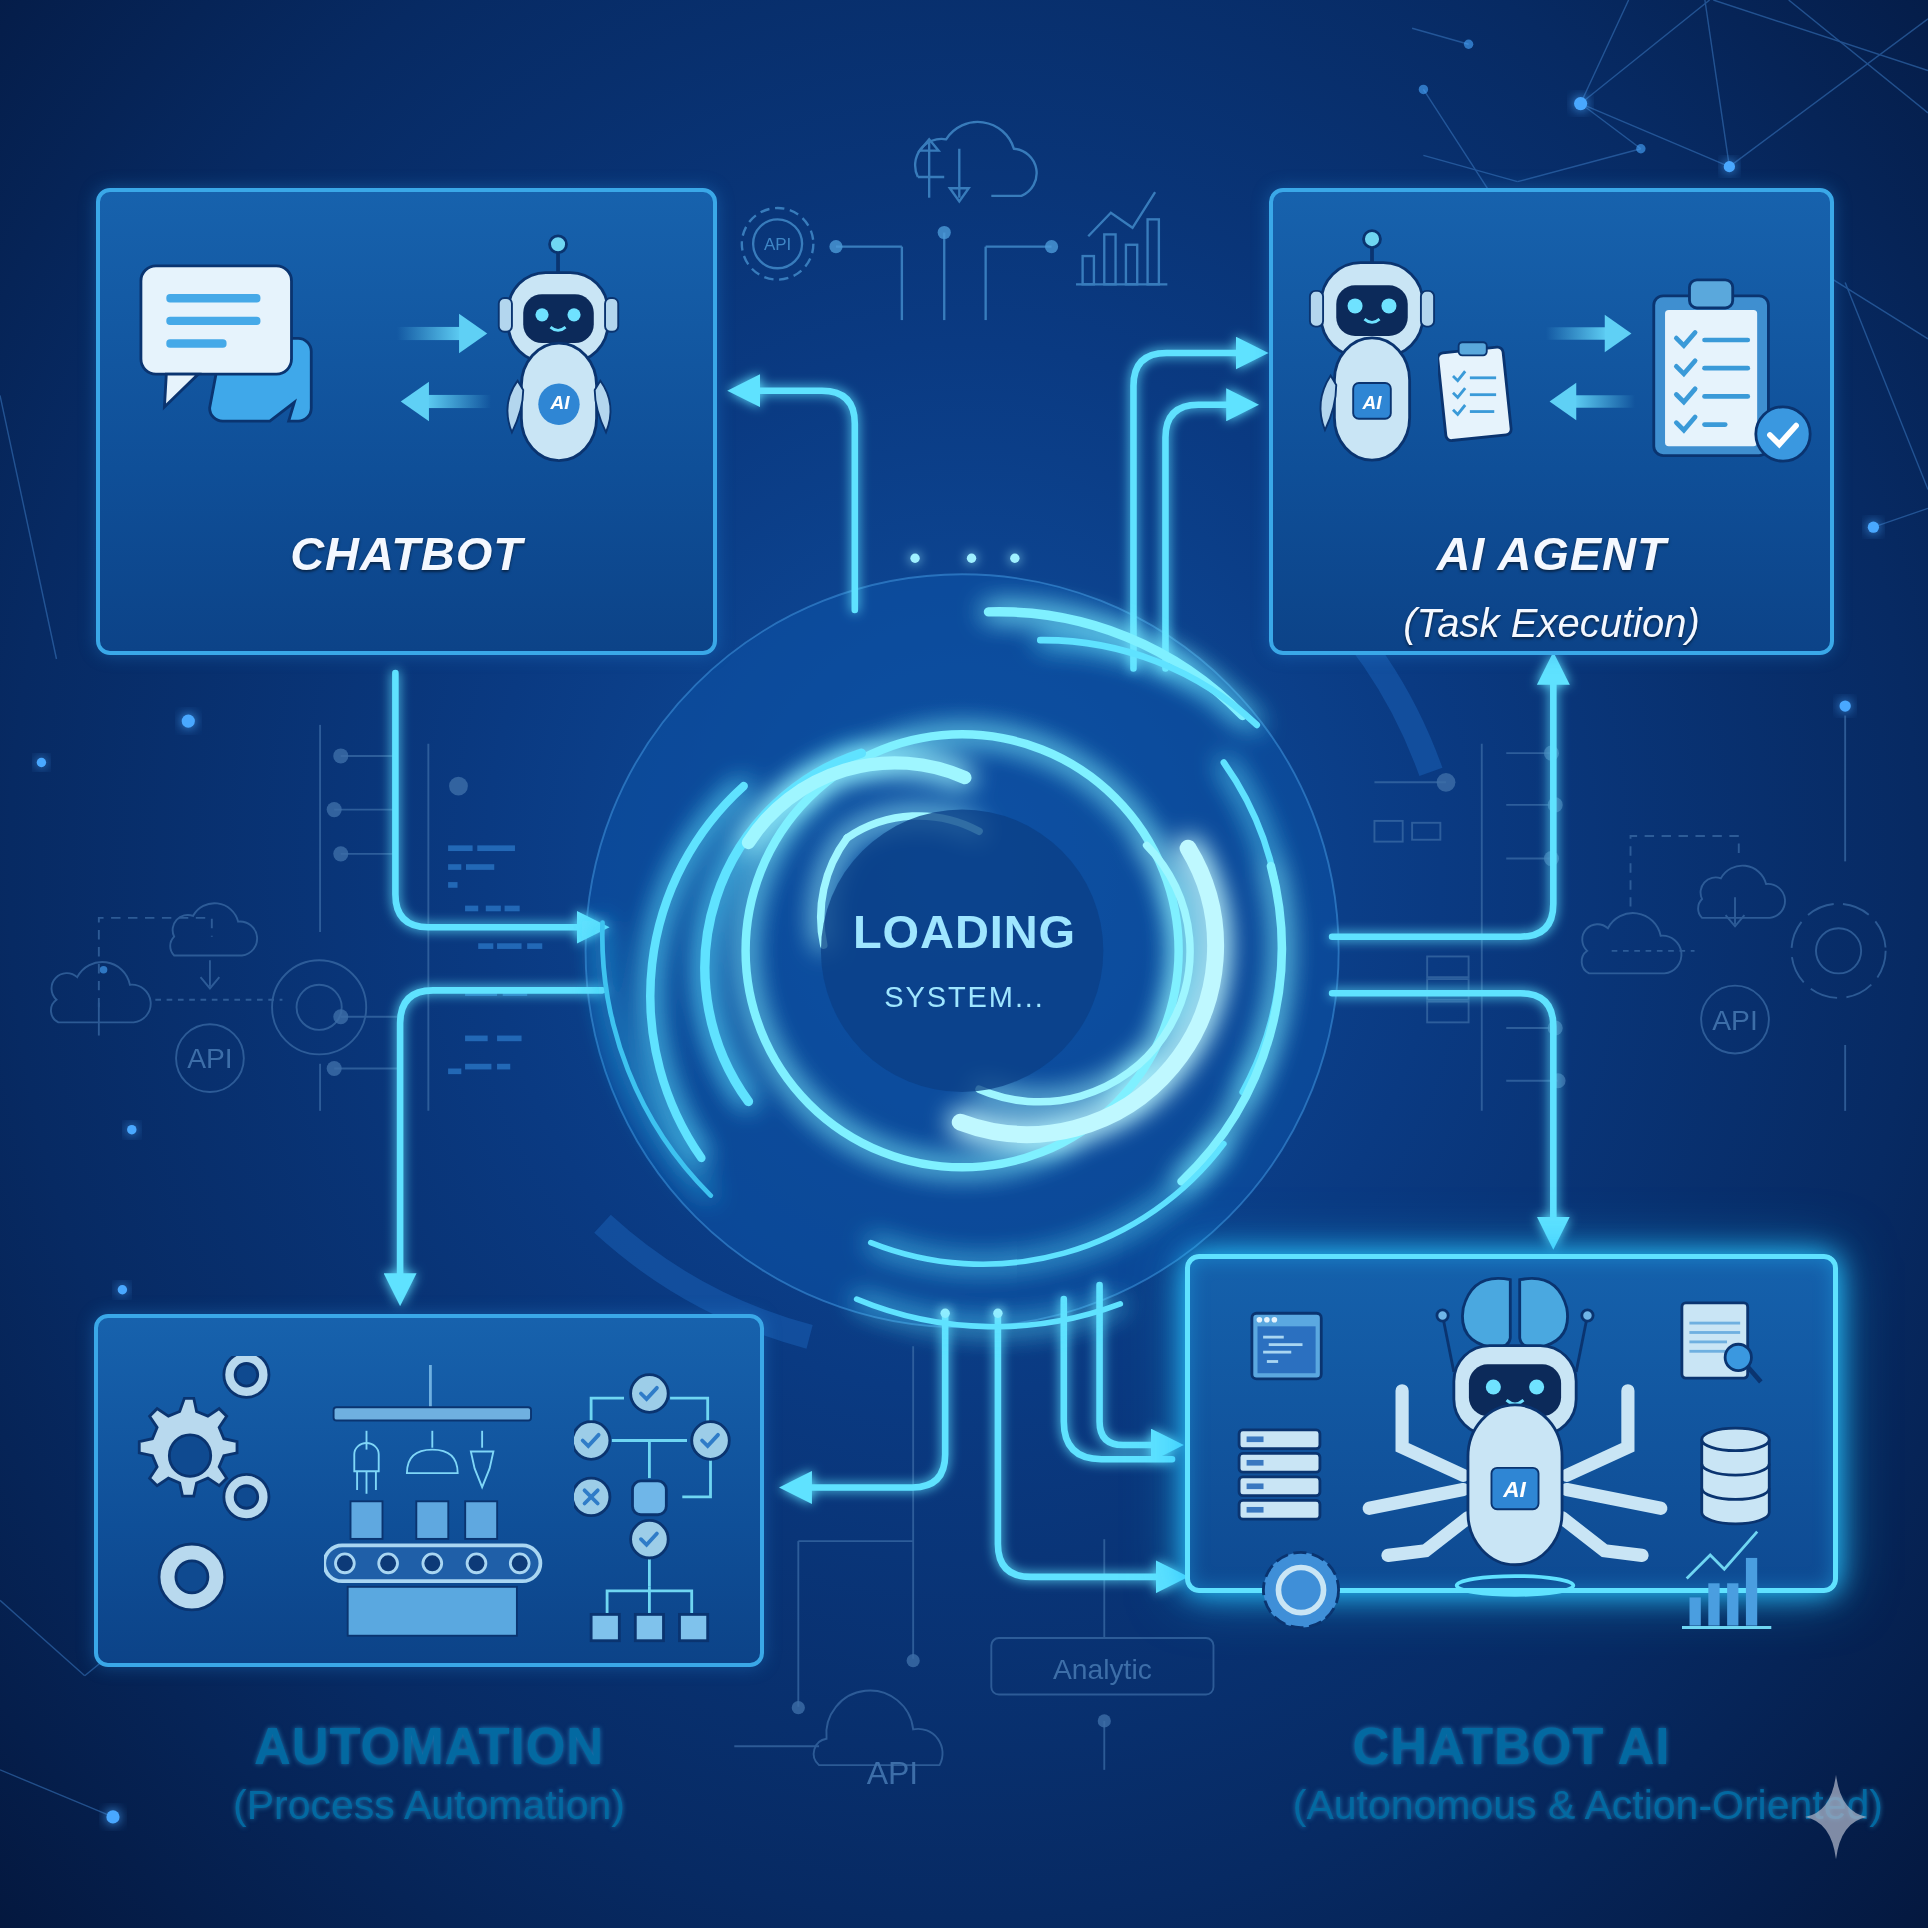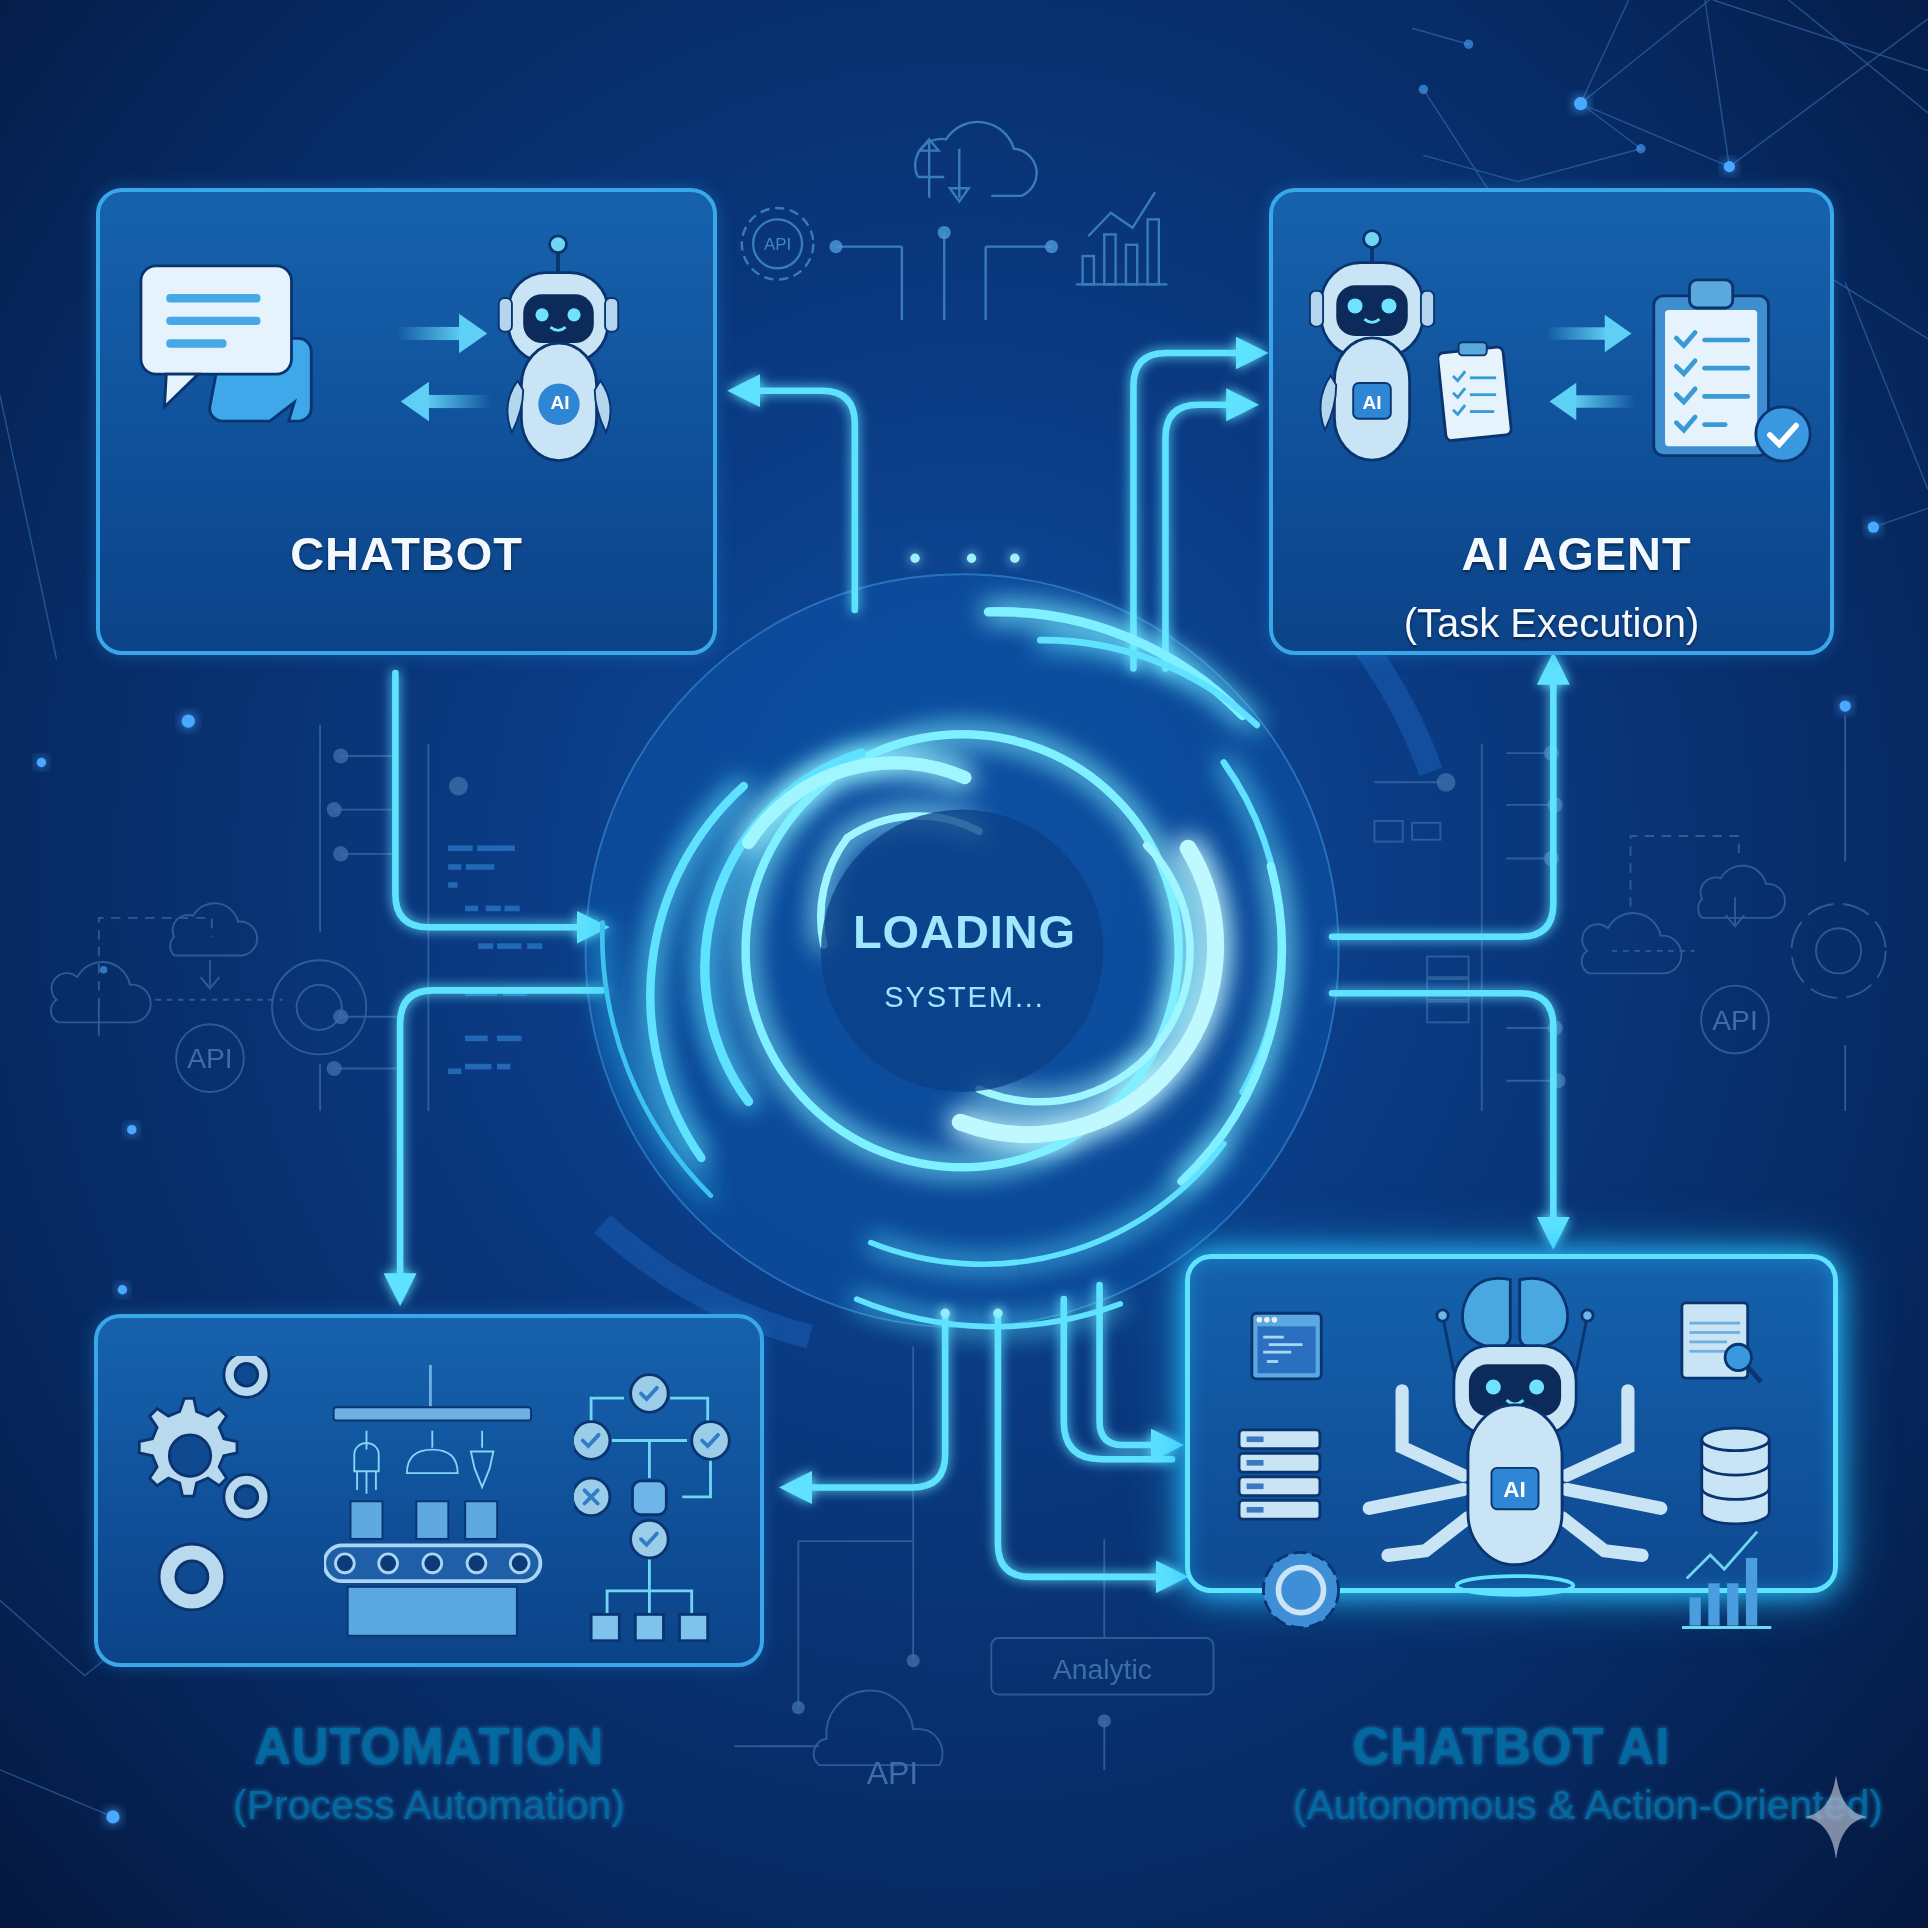--- a/index.html
+++ b/index.html
@@ -1,19 +1,19 @@
 <!DOCTYPE html>
 <html style="font-size:15px"><head>
 <meta charset="utf-8">
 <style>
   html,body{margin:0;padding:0;}
   body{width:1928px;height:1928px;overflow:hidden;font-family:"Liberation Sans",sans-serif;
     background:radial-gradient(ellipse at 50% 45%,#0f4fa0 0%,#0a3a82 35%,#072a63 70%,#04183f 100%);position:relative;}
   .layer{position:absolute;left:0;top:0;width:1928px;height:1928px;}
-  .card{position:absolute;border-radius:26px;box-sizing:border-box;}
+  .card{position:absolute;border-radius:14px;box-sizing:border-box;font-style:italic;}
   .card.plain{border:4.7px solid #3aa8e8;background:linear-gradient(180deg,#1762ad 0%,#0f4f98 60%,#0c4388 100%);box-shadow:0 0 17px rgba(40,150,230,.35);}
   .card.glow{border:5.6px solid #5fe2ff;background:linear-gradient(180deg,#1561ac 0%,#0e4a92 100%);box-shadow:0 0 28px #29c6ff,0 0 56px rgba(41,198,255,.5),inset 0 0 19px rgba(41,198,255,.35);}
   .title{position:absolute;text-align:center;font-weight:bold;letter-spacing:0.9px;}
   .sub{position:absolute;text-align:center;}
   .t-white{color:#f4f8ff;text-shadow:0 1.9px 2.8px rgba(0,0,0,.5);}
   .t-cyan{color:#0369a1;text-shadow:0 0 5.6px rgba(60,200,255,.5);}
   .loading{position:absolute;left:776px;top:904px;width:377px;text-align:center;color:#9fe6ff;}
   .loading .l1{font-size:47px;font-weight:bold;letter-spacing:0.9px;}
   .loading .l2{font-size:29px;letter-spacing:1.9px;margin-top:22px;}
   .sparkle{position:absolute;}
@@ -365,21 +365,21 @@
       <path d="M28,130 l8,8 l12,-14"></path>
         <line x1="58" y1="132" x2="104" y2="132"></line>
       <path d="M28,160 l8,8 l12,-14"></path>
         <line x1="58" y1="162" x2="80" y2="162"></line>
     </g>
   </svg>
   <svg style="position:absolute;left:480px;top:212px;" width="60" height="60" viewBox="0 0 64 64">
     <circle cx="32" cy="32" r="29" fill="#3a98e0" stroke="#0a3470" stroke-width="3"></circle>
     <path d="M18,33 l10,10 l18,-20" stroke="#fff" stroke-width="6" fill="none" stroke-linecap="round"></path>
   </svg>
-  <div class="title t-white" style="left:0;width:100%;top:334px;font-size:47px;margin-left:25px;">AI AGENT</div>
+  <div class="title t-white" style="left:0;width:100%;top:334px;font-size:47px;">AI AGENT</div>
   <div class="sub t-white" style="left:0;width:100%;top:394px;font-size:40px;margin-top:15px;">(Task Execution)</div>
 </div>
 
 <div class="card plain" style="left:94px;top:1314px;width:670px;height:353px;">
   <svg style="position:absolute;left:28px;top:38px;" width="160" height="282" viewBox="0 0 170 300">
     <g fill="#b8d9ee" stroke="#0a3470" stroke-width="3">
       <path d="M62,45 l10,0 l3,14 l12,5 l12,-8 l8,8 l-8,12 l5,12 l14,3 v12 l-14,3 l-5,12 l8,12 l-8,8 l-12,-8 l-12,5 l-3,14 h-12 l-3,-14 l-12,-5 l-12,8 l-8,-8 l8,-12 l-5,-12 l-14,-3 v-12 l14,-3 l5,-12 l-8,-12 l8,-8 l12,8 l12,-5 z"></path>
       <circle cx="128" cy="20" r="24"></circle>
       <circle cx="128" cy="150" r="24"></circle>
       <circle cx="70" cy="235" r="35"></circle>

